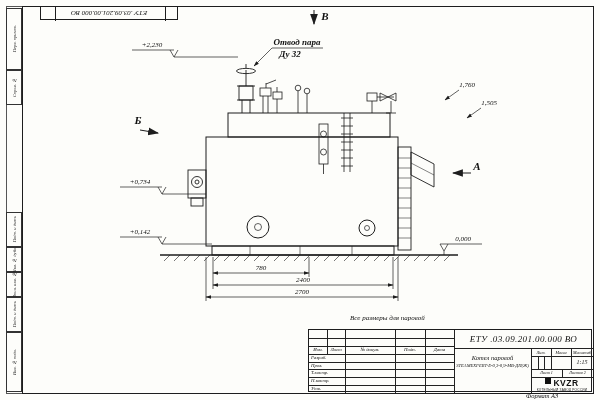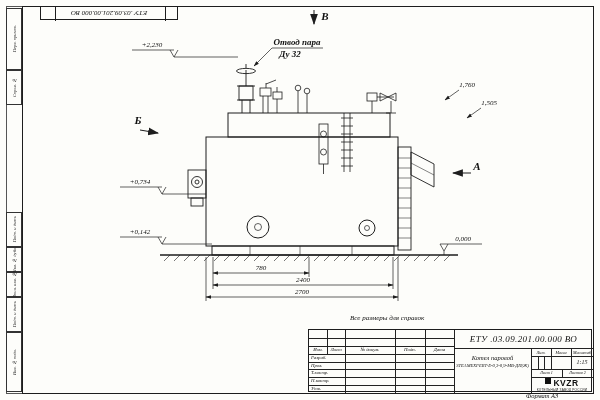--- a/index.html
+++ b/index.html
@@ -206,21 +206,21 @@
     <text class="t11" x="477" y="170" text-anchor="middle">А</text>
 
     <g stroke="#1d1d1d" stroke-width="0.7" fill="none">
       <line x1="272" y1="48" x2="323" y2="48"></line>
       <line x1="272" y1="48" x2="254" y2="66" marker-end="url(#ar)"></line>
     </g>
     <text class="t9" x="297" y="45" text-anchor="middle">Отвод пара</text>
     <text class="t9" x="290" y="57" text-anchor="middle">Ду 32</text>
   </svg>
 
-  <div class="note">Все размеры для справок</div>
+  <div class="note">Все размеры для паровой</div>
 
   <div class="tb">
 
     <div class="hl" style="left:0;top:7.9px;width:145px"></div>
     <div class="hl" style="left:0;top:15.8px;width:145px"></div>
     <div class="hl" style="left:0;top:23.6px;width:145px"></div>
     <div class="hl" style="left:0;top:31.5px;width:145px"></div>
     <div class="hl" style="left:0;top:39.4px;width:145px"></div>
     <div class="hl" style="left:0;top:47.3px;width:145px"></div>
     <div class="hl" style="left:0;top:55.1px;width:145px"></div>

